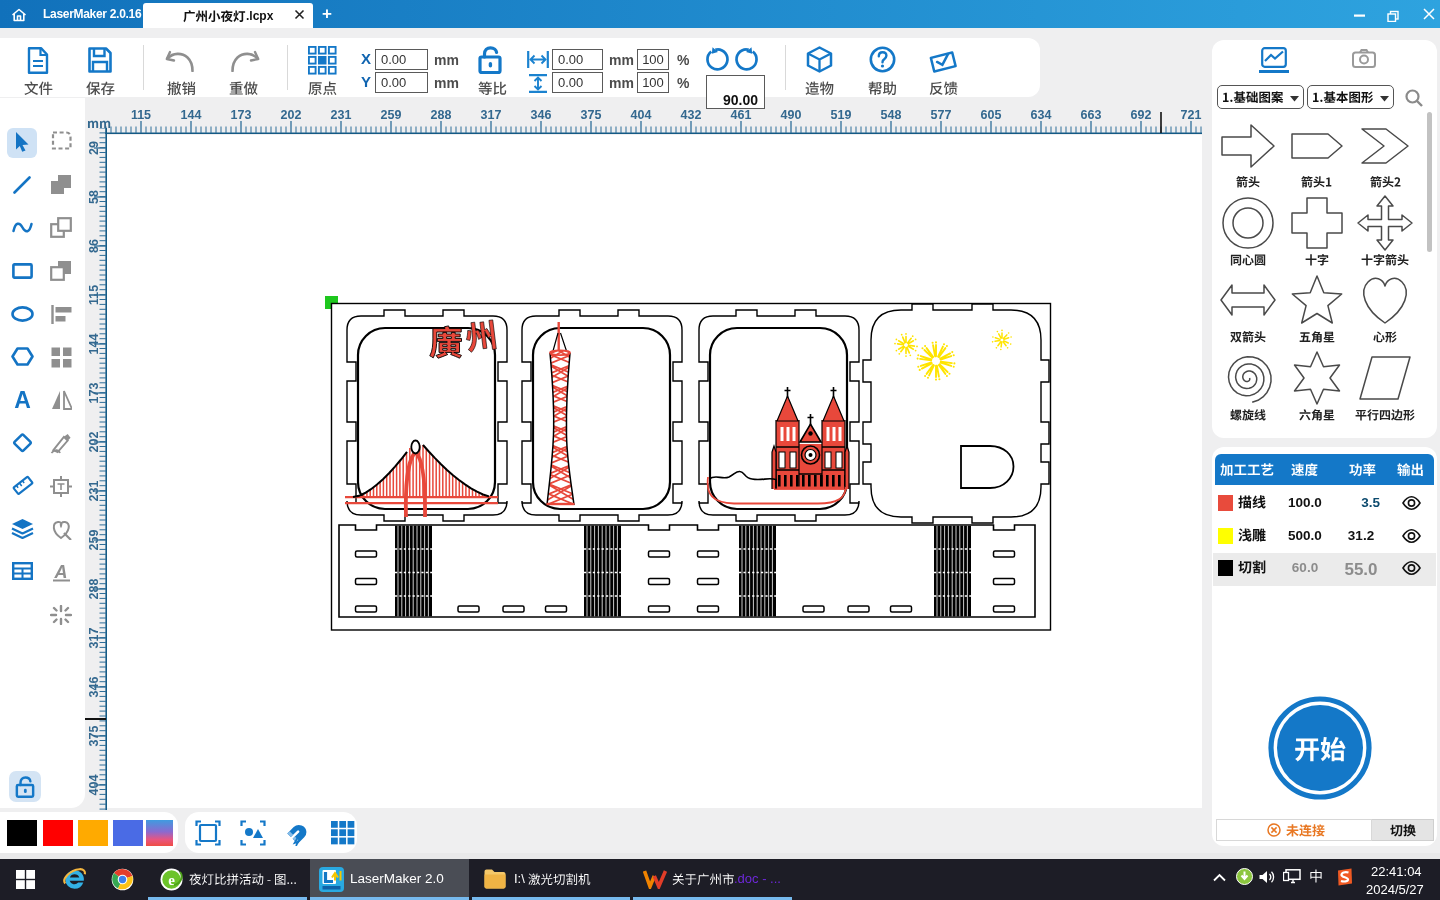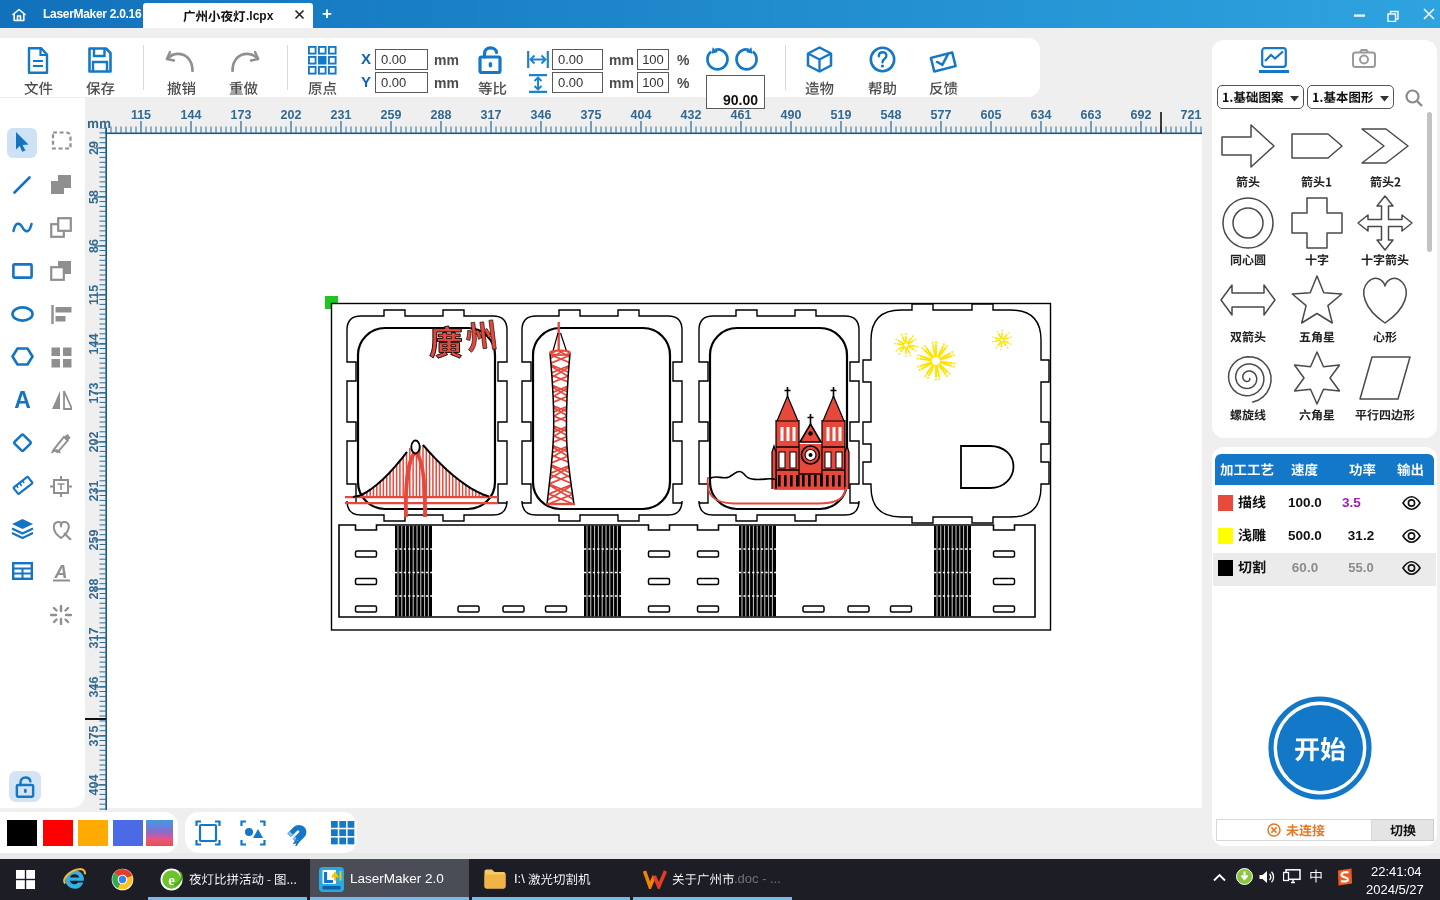--- a/index.html
+++ b/index.html
@@ -924,42 +924,42 @@
       <path transform="translate(0,12.8)" d="M0.35 -2.78 0.74 -1.09C2.23 -1.5 4.18 -2.04 5.98 -2.58L5.78 -4.12L3.9 -3.62V-8.48H5.64V-10.02H0.54V-8.48H2.29V-3.21C1.57 -3.04 0.9 -2.89 0.35 -2.78ZM7.74 -11.26 7.72 -8.6H5.83V-7.05H7.65C7.48 -3.93 6.79 -1.57 4.16 -0.08C4.55 0.22 5.06 0.81 5.29 1.23C8.26 -0.54 9.06 -3.42 9.29 -7.05H11.1C10.98 -2.81 10.83 -1.11 10.5 -0.73C10.35 -0.54 10.21 -0.5 9.96 -0.5C9.65 -0.5 8.99 -0.5 8.29 -0.55C8.56 -0.11 8.76 0.58 8.79 1.04C9.53 1.07 10.27 1.07 10.73 1C11.25 0.92 11.58 0.77 11.92 0.27C12.42 -0.36 12.55 -2.36 12.72 -7.86C12.73 -8.07 12.73 -8.6 12.73 -8.6H9.36L9.38 -11.26Z M24.53 -8.68C24.1 -8.14 23.34 -7.41 22.79 -6.98L23.98 -6.25C24.54 -6.66 25.27 -7.28 25.88 -7.9ZM14.42 -7.76C15.13 -7.33 16.02 -6.67 16.43 -6.22L17.58 -7.18C17.12 -7.63 16.2 -8.23 15.5 -8.63ZM14.08 -2.78V-1.28H19.39V1.19H21.11V-1.28H26.43V-2.78H21.11V-3.69H19.39V-2.78ZM19.02 -11.16 19.48 -10.39H14.43V-8.92H19.06C18.77 -8.46 18.47 -8.11 18.35 -7.98C18.13 -7.74 17.93 -7.56 17.71 -7.51C17.86 -7.17 18.08 -6.52 18.16 -6.25C18.36 -6.33 18.66 -6.4 19.7 -6.47C19.22 -6.02 18.83 -5.68 18.63 -5.52C18.14 -5.14 17.83 -4.9 17.48 -4.83C17.63 -4.47 17.83 -3.81 17.9 -3.54C18.24 -3.69 18.77 -3.78 21.99 -4.09C22.1 -3.85 22.19 -3.62 22.26 -3.43L23.52 -3.9C23.41 -4.23 23.21 -4.62 22.98 -5.02C23.79 -4.52 24.68 -3.89 25.15 -3.46L26.34 -4.41C25.72 -4.94 24.52 -5.68 23.64 -6.16L22.72 -5.43C22.52 -5.75 22.3 -6.06 22.09 -6.33L20.91 -5.91C21.06 -5.7 21.22 -5.47 21.37 -5.22L19.95 -5.13C21.03 -5.99 22.11 -7.05 23.03 -8.13L21.82 -8.86C21.55 -8.49 21.25 -8.11 20.94 -7.76L19.7 -7.72C20.03 -8.1 20.36 -8.51 20.64 -8.92H26.24V-10.39H21.41C21.22 -10.76 20.94 -11.21 20.67 -11.54ZM14.04 -4.78 14.82 -3.48C15.62 -3.86 16.58 -4.35 17.48 -4.83L17.73 -4.97L17.41 -6.14C16.17 -5.63 14.89 -5.09 14.04 -4.78Z" fill="#fff"></path>
     </svg>
     <svg style="position:absolute;left:1397.0px;top:462.0px;overflow:visible" width="27" height="18">
       <path transform="translate(0,12.8)" d="M9.76 -5.99V-1.04H10.95V-5.99ZM11.49 -6.51V-0.39C11.49 -0.24 11.43 -0.2 11.26 -0.19C11.08 -0.19 10.5 -0.19 9.91 -0.2C10.08 0.16 10.25 0.7 10.3 1.07C11.15 1.07 11.77 1.03 12.19 0.84C12.62 0.63 12.72 0.26 12.72 -0.39V-6.51ZM8.86 -11.57C8.01 -10.33 6.48 -9.25 5 -8.55V-9.98H3.19C3.27 -10.41 3.33 -10.83 3.39 -11.25L1.92 -11.45C1.89 -10.96 1.82 -10.46 1.75 -9.98H0.47V-8.52H1.5C1.31 -7.57 1.11 -6.82 1.01 -6.52C0.81 -5.91 0.65 -5.51 0.39 -5.43C0.55 -5.08 0.78 -4.41 0.85 -4.14C0.96 -4.27 1.44 -4.35 1.85 -4.35H2.73V-2.9C1.86 -2.74 1.07 -2.59 0.43 -2.5L0.76 -1L2.73 -1.44V1.17H4.09V-1.75L5.09 -2L4.97 -3.33L4.09 -3.16V-4.35H4.94V-5.8H4.09V-7.67H2.73V-5.8H2.04C2.32 -6.62 2.62 -7.55 2.86 -8.52H4.94L4.54 -8.34C4.93 -8.01 5.35 -7.49 5.56 -7.11L6.24 -7.48V-6.99H11.66V-7.56L12.39 -7.17C12.57 -7.59 12.99 -8.07 13.35 -8.42C12.06 -8.94 10.88 -9.58 9.88 -10.58L10.17 -10.98ZM7.45 -8.26C8.01 -8.67 8.55 -9.13 9.03 -9.63C9.53 -9.1 10.04 -8.65 10.58 -8.26ZM8.03 -5.13V-4.44H6.72V-5.13ZM5.45 -6.36V1.16H6.72V-1.46H8.03V-0.28C8.03 -0.16 7.99 -0.12 7.88 -0.12C7.76 -0.12 7.41 -0.12 7.06 -0.14C7.24 0.22 7.38 0.77 7.41 1.13C8.05 1.13 8.51 1.11 8.87 0.9C9.22 0.69 9.3 0.31 9.3 -0.27V-6.36ZM6.72 -3.29H8.03V-2.61H6.72Z M14.65 -4.68V0.47H23.98V1.2H25.79V-4.68H23.98V-1.15H21.1V-5.4H25.24V-10.33H23.44V-6.97H21.1V-11.46H19.3V-6.97H17.06V-10.31H15.35V-5.4H19.3V-1.15H16.47V-4.68Z" fill="#fff"></path>
     </svg>
     <div class="abs" style="left:1218px;top:495px;width:15px;height:16px;background:#e84b3c"></div>
     <svg style="position:absolute;left:1238.0px;top:494.0px;overflow:visible" width="28" height="19">
       <path transform="translate(0,13.3)" d="M10.16 -11.9V-10.07H8.26V-11.9H6.65V-10.07H5.04V-8.55H6.65V-6.97H8.26V-8.55H10.16V-6.97H11.79V-8.55H13.44V-10.07H11.79V-11.9ZM7.03 -2.32H8.44V-0.95H7.03ZM7.03 -3.75V-5.08H8.44V-3.75ZM11.41 -2.32V-0.95H9.94V-2.32ZM11.41 -3.75H9.94V-5.08H11.41ZM5.5 -6.54V1.18H7.03V0.5H11.41V1.11H13.01V-6.54ZM1.97 -11.89V-9.24H0.52V-7.7H1.97V-5.19L0.29 -4.79L0.66 -3.18L1.97 -3.56V-0.71C1.97 -0.53 1.9 -0.48 1.74 -0.48C1.57 -0.46 1.08 -0.46 0.57 -0.48C0.77 -0.04 0.97 0.66 1.01 1.06C1.9 1.06 2.52 1.01 2.94 0.74C3.37 0.49 3.5 0.07 3.5 -0.7V-3.99L4.93 -4.41L4.72 -5.92L3.5 -5.6V-7.7H4.77V-9.24H3.5V-11.89Z M14.67 -0.99 15.01 0.6C16.38 0.14 18.09 -0.46 19.7 -1.04L19.43 -2.42C17.68 -1.86 15.85 -1.3 14.67 -0.99ZM23.9 -10.89C24.47 -10.5 25.24 -9.93 25.63 -9.56L26.64 -10.54C26.24 -10.89 25.44 -11.44 24.88 -11.76ZM15.04 -5.78C15.26 -5.89 15.6 -5.98 16.83 -6.13C16.37 -5.47 15.96 -4.97 15.74 -4.75C15.3 -4.23 14.98 -3.92 14.62 -3.84C14.8 -3.43 15.05 -2.67 15.13 -2.37C15.5 -2.58 16.07 -2.74 19.49 -3.4C19.46 -3.74 19.49 -4.38 19.53 -4.8L17.32 -4.44C18.28 -5.57 19.21 -6.89 19.96 -8.2L18.61 -9.06C18.35 -8.55 18.07 -8.05 17.78 -7.57L16.59 -7.49C17.37 -8.55 18.14 -9.87 18.69 -11.12L17.12 -11.87C16.62 -10.28 15.65 -8.58 15.34 -8.15C15.04 -7.7 14.8 -7.42 14.5 -7.34C14.69 -6.9 14.95 -6.1 15.04 -5.78ZM26.07 -4.91C25.65 -4.24 25.12 -3.64 24.5 -3.09C24.37 -3.64 24.25 -4.26 24.14 -4.91L27.37 -5.52L27.09 -6.97L23.94 -6.4L23.81 -7.71L27.01 -8.22L26.73 -9.69L23.72 -9.23C23.67 -10.12 23.66 -11.03 23.67 -11.94H21.99C21.99 -10.96 22.02 -9.95 22.08 -8.97L20.05 -8.67L20.31 -7.15L22.18 -7.45L22.32 -6.1L19.74 -5.64L20.02 -4.14L22.51 -4.61C22.67 -3.67 22.86 -2.8 23.09 -2.03C21.94 -1.3 20.62 -0.74 19.25 -0.34C19.63 0.06 20.05 0.63 20.26 1.06C21.46 0.63 22.61 0.1 23.65 -0.56C24.19 0.56 24.91 1.25 25.8 1.25C26.92 1.25 27.37 0.8 27.64 -0.94C27.27 -1.12 26.78 -1.47 26.46 -1.86C26.39 -0.73 26.26 -0.38 26 -0.38C25.65 -0.38 25.3 -0.8 25 -1.53C25.97 -2.32 26.81 -3.23 27.48 -4.28Z" fill="#111"></path>
     </svg>
     <div class="abs" style="left:1288px;top:495px;width:34px;font-size:13.5px;font-weight:bold;color:#111;text-align:center">100.0</div>
-    <div class="abs" style="left:1342px;top:495px;width:38px;font-size:13.5px;font-weight:bold;color:#a21caf;text-align:left">3.5</div>
+    <div class="abs" style="left:1342px;top:495px;width:38px;font-size:13.5px;font-weight:bold;color:#0c4a6e;text-align:right">3.5</div>
     <svg class="abs" style="left:1402px;top:496px" width="19" height="14" viewBox="0 0 19 14">
 <path d="M1 7 C4 2.2 7 0.8 9.5 0.8 C12 0.8 15 2.2 18 7 C15 11.8 12 13.2 9.5 13.2 C7 13.2 4 11.8 1 7 Z" fill="none" stroke="#111" stroke-width="1.6"></path>
 <circle cx="9.5" cy="7" r="3.1" fill="none" stroke="#111" stroke-width="1.6"></circle>
     </svg>
     <div class="abs" style="left:1218px;top:527.5px;width:15px;height:16px;background:#ffff00"></div>
     <svg style="position:absolute;left:1238.0px;top:526.5px;overflow:visible" width="28" height="19">
       <path transform="translate(0,13.3)" d="M1.2 -10.68C2.03 -10.23 3.09 -9.52 3.57 -9.02L4.58 -10.26C4.05 -10.74 2.97 -11.4 2.16 -11.8ZM0.39 -6.85C1.22 -6.41 2.3 -5.71 2.79 -5.22L3.79 -6.5C3.26 -6.96 2.14 -7.6 1.33 -7.98ZM0.69 0.11 2.18 1.05C2.88 -0.35 3.61 -2.02 4.21 -3.56L2.9 -4.52C2.21 -2.83 1.33 -1.01 0.69 0.11ZM13.4 -4.28 11.97 -5.01C11.37 -4.17 10.56 -3.44 9.63 -2.81C9.44 -3.35 9.28 -3.95 9.13 -4.61L11.97 -5.01L13.36 -5.21L13.1 -6.72L8.85 -6.13C8.79 -6.57 8.72 -7.03 8.68 -7.49L12.77 -8.01L12.56 -9.52L11.05 -9.34L12.01 -10.39C11.55 -10.84 10.6 -11.45 9.91 -11.87L8.95 -10.88C9.63 -10.44 10.53 -9.77 10.98 -9.32L8.55 -9.03C8.5 -9.95 8.48 -10.91 8.5 -11.87H6.73C6.73 -10.85 6.78 -9.81 6.83 -8.82L4.44 -8.53L4.66 -6.97L6.97 -7.27L7.14 -5.91L4.21 -5.5L4.47 -3.95L7.41 -4.37C7.6 -3.47 7.83 -2.65 8.11 -1.92C6.87 -1.3 5.52 -0.81 4.12 -0.46C4.51 -0.06 4.91 0.56 5.12 0.99C6.41 0.6 7.66 0.11 8.81 -0.49C9.48 0.62 10.36 1.26 11.45 1.26C12.77 1.26 13.33 0.67 13.61 -1.78C13.17 -1.93 12.59 -2.31 12.21 -2.69C12.11 -1.04 11.93 -0.43 11.54 -0.43C11.09 -0.43 10.67 -0.77 10.29 -1.37C11.51 -2.18 12.57 -3.15 13.4 -4.28Z M24.33 -11.23C24.58 -10.64 24.85 -9.86 24.98 -9.28H23.56C23.84 -10.02 24.08 -10.78 24.29 -11.54L22.86 -11.9C22.5 -10.39 21.92 -8.86 21.24 -7.67V-11.33H15.05V-5.64C15.05 -3.72 15.01 -1.2 14.35 0.53C14.69 0.66 15.3 0.98 15.57 1.2C16.3 -0.66 16.39 -3.58 16.39 -5.64V-9.91H19.87V-0.67C19.87 -0.48 19.81 -0.41 19.63 -0.41C19.43 -0.41 18.84 -0.39 18.24 -0.43C18.47 -0.04 18.72 0.67 18.77 1.08C19.63 1.08 20.23 1.02 20.68 0.77C21.13 0.52 21.24 0.06 21.24 -0.64V-5.84L21.55 -5.38C21.71 -5.6 21.88 -5.85 22.05 -6.12V1.27H23.49V0.6H27.64V-0.91H25.97V-2.32H27.34V-3.74H25.97V-5.08H27.34V-6.5H25.97V-7.78H27.45V-9.28H25.49L26.29 -9.62C26.15 -10.19 25.84 -11.06 25.54 -11.7ZM17.53 -9.65V-8.68H16.74V-7.55H17.53V-6.76H16.67V-5.64H19.6V-6.76H18.66V-7.55H19.5V-8.68H18.66V-9.65ZM16.7 -5.01V-0.6H17.67V-1.3H19.49V-5.01ZM17.67 -3.88H18.56V-2.44H17.67ZM23.49 -5.08H24.58V-3.74H23.49ZM23.49 -6.5V-7.78H24.58V-6.5ZM23.49 -2.32H24.58V-0.91H23.49Z" fill="#111"></path>
     </svg>
     <div class="abs" style="left:1288px;top:527.5px;width:34px;font-size:13.5px;font-weight:bold;color:#111;text-align:center">500.0</div>
     <div class="abs" style="left:1342px;top:527.5px;width:38px;font-size:13.5px;font-weight:bold;color:#111;text-align:center">31.2</div>
     <svg class="abs" style="left:1402px;top:528.5px" width="19" height="14" viewBox="0 0 19 14">
 <path d="M1 7 C4 2.2 7 0.8 9.5 0.8 C12 0.8 15 2.2 18 7 C15 11.8 12 13.2 9.5 13.2 C7 13.2 4 11.8 1 7 Z" fill="none" stroke="#111" stroke-width="1.6"></path>
 <circle cx="9.5" cy="7" r="3.1" fill="none" stroke="#111" stroke-width="1.6"></circle>
     </svg>
     <div class="abs" style="left:1213px;top:553px;width:223px;height:33px;background:#ebebeb"></div>
     <div class="abs" style="left:1218px;top:560px;width:15px;height:16px;background:#000000"></div>
     <svg style="position:absolute;left:1238.0px;top:559.0px;overflow:visible" width="28" height="19">
       <path transform="translate(0,13.3)" d="M5.77 -10.85V-9.25H7.73C7.66 -5.28 7.48 -1.93 4.31 -0.04C4.73 0.27 5.25 0.87 5.5 1.32C8.97 -0.91 9.32 -4.79 9.41 -9.25H11.55C11.42 -3.57 11.26 -1.32 10.86 -0.83C10.71 -0.62 10.57 -0.56 10.3 -0.56C9.98 -0.56 9.34 -0.56 8.58 -0.62C8.89 -0.14 9.1 0.62 9.13 1.09C9.88 1.12 10.64 1.13 11.14 1.05C11.69 0.94 12.04 0.77 12.42 0.2C12.96 -0.57 13.12 -3.01 13.27 -10.01C13.29 -10.23 13.3 -10.85 13.3 -10.85ZM1.96 -0.56C2.31 -0.87 2.86 -1.19 6.16 -2.69C6.05 -3.05 5.94 -3.72 5.89 -4.19L3.57 -3.19V-6.66L6.15 -7.17L5.88 -8.69L3.57 -8.26V-11.33H1.96V-7.95L0.28 -7.63L0.55 -6.08L1.96 -6.36V-3.23C1.96 -2.62 1.53 -2.21 1.2 -2.03C1.47 -1.68 1.83 -0.97 1.96 -0.56Z M23.25 -10.02V-2.23H24.75V-10.02ZM25.75 -11.84V-0.66C25.75 -0.43 25.66 -0.36 25.44 -0.35C25.2 -0.35 24.49 -0.35 23.76 -0.38C23.97 0.07 24.18 0.78 24.25 1.2C25.37 1.22 26.12 1.16 26.63 0.9C27.13 0.64 27.3 0.2 27.3 -0.66V-11.84ZM15.57 -3.18V1.25H16.95V0.63H20.4V1.13H21.85V-3.18H19.47V-4.02H22.34V-5.18H19.47V-5.73H21.35V-6.86H19.47V-7.39H21.77V-8.23H22.57V-10.64H19.68C19.57 -11.05 19.36 -11.55 19.18 -11.96L17.57 -11.62C17.7 -11.33 17.82 -10.98 17.92 -10.64H14.77V-8.2H15.51V-7.39H17.99V-6.86H15.92V-5.73H17.99V-5.18H14.84V-4.02H17.99V-3.18ZM17.99 -9.17V-8.55H16.21V-9.48H21.06V-8.55H19.47V-9.17ZM16.95 -0.62V-1.76H20.4V-0.62Z" fill="#111"></path>
     </svg>
     <div class="abs" style="left:1288px;top:560px;width:34px;font-size:13.5px;font-weight:bold;color:#8c8c8c;text-align:center">60.0</div>
-    <div class="abs" style="left:1342px;top:560px;width:38px;font-size:13px;font-weight:bold;color:#8c8c8c;text-align:center">55.0</div>
+    <div class="abs" style="left:1342px;top:560px;width:38px;font-size:17px;font-weight:bold;color:#8c8c8c;text-align:center">55.0</div>
     <svg class="abs" style="left:1402px;top:561px" width="19" height="14" viewBox="0 0 19 14">
 <path d="M1 7 C4 2.2 7 0.8 9.5 0.8 C12 0.8 15 2.2 18 7 C15 11.8 12 13.2 9.5 13.2 C7 13.2 4 11.8 1 7 Z" fill="none" stroke="#111" stroke-width="1.6"></path>
 <circle cx="9.5" cy="7" r="3.1" fill="none" stroke="#111" stroke-width="1.6"></circle>
     </svg>
     <svg class="abs" style="left:1268px;top:696px" width="104" height="104" viewBox="0 0 104 104">
 <circle cx="52" cy="52" r="49" fill="none" stroke="#1478c8" stroke-width="5.2"></circle>
 <circle cx="52" cy="52" r="43" fill="#1478c8"></circle>
     </svg>
     <svg class="abs" style="left:1294px;top:736px;overflow:visible" width="52" height="32">
       <path transform="translate(0,23)" d="M16.25 -17.63V-11.26H10.3V-12.01V-17.63ZM1.2 -11.26V-8.27H6.81C6.32 -5.2 4.91 -2.18 1.12 0.1C1.9 0.62 3.09 1.74 3.64 2.44C8.16 -0.42 9.65 -4.34 10.11 -8.27H16.25V2.34H19.53V-8.27H24.88V-11.26H19.53V-17.63H24.13V-20.59H2.05V-17.63H7.07V-12.04V-11.26Z M37.67 -8.61V2.31H40.48V1.27H46.85V2.29H49.82V-8.61ZM40.48 -1.48V-5.85H46.85V-1.48ZM37.23 -10.06C38.22 -10.43 39.52 -10.58 48.23 -11.34C48.52 -10.71 48.75 -10.11 48.91 -9.59L51.58 -11.02C50.83 -13.13 49.06 -16.15 47.27 -18.41L44.8 -17.19C45.5 -16.25 46.2 -15.16 46.85 -14.07L40.66 -13.65C42.12 -15.86 43.58 -18.54 44.69 -21.22L41.44 -22.07C40.35 -18.85 38.51 -15.47 37.88 -14.59C37.28 -13.68 36.79 -13.1 36.22 -12.95C36.58 -12.17 37.08 -10.66 37.23 -10.06ZM31.49 -14.07H33.2C32.97 -11.62 32.58 -9.44 31.98 -7.54L30.37 -8.89C30.76 -10.48 31.15 -12.25 31.49 -14.07ZM27.22 -7.88C28.37 -6.94 29.64 -5.8 30.84 -4.65C29.82 -2.63 28.47 -1.12 26.75 -0.18C27.38 0.42 28.18 1.53 28.57 2.29C30.39 1.09 31.85 -0.44 32.99 -2.44C33.72 -1.64 34.32 -0.88 34.76 -0.21L36.63 -2.76C36.09 -3.54 35.26 -4.45 34.32 -5.38C35.36 -8.35 35.96 -12.06 36.19 -16.74L34.4 -16.98L33.9 -16.93H32.01C32.29 -18.59 32.53 -20.23 32.71 -21.76L29.77 -21.94C29.64 -20.38 29.43 -18.64 29.17 -16.93H26.96V-14.07H28.68C28.24 -11.75 27.72 -9.57 27.22 -7.88Z" fill="#fff"></path>
@@ -1068,21 +1068,21 @@
     <svg style="position:absolute;left:528.0px;top:872.0px;overflow:visible" width="62" height="17">
       <path transform="translate(0,11.9)" d="M4.25 -6.89H6.46V-5.89H4.25ZM4.25 -8.53H6.46V-7.55H4.25ZM0.8 -9.83C1.43 -9.38 2.16 -8.7 2.54 -8.24L3.11 -8.85C2.74 -9.3 1.96 -9.93 1.34 -10.36ZM0.44 -6.36C1.04 -5.98 1.8 -5.4 2.16 -5.03L2.73 -5.66C2.34 -6.04 1.56 -6.59 0.96 -6.94ZM0.58 0.33 1.34 0.81C1.85 -0.31 2.46 -1.83 2.9 -3.1L2.24 -3.58C1.75 -2.21 1.06 -0.62 0.58 0.33ZM8.65 -10.51C8.43 -8.56 8 -6.68 7.28 -5.4V-9.22H5.55L5.99 -10.38L5.01 -10.51C4.95 -10.14 4.8 -9.64 4.67 -9.22H3.48V-5.19H7.19C7.38 -5.04 7.68 -4.71 7.8 -4.58C8 -4.9 8.19 -5.28 8.36 -5.68C8.55 -4.49 8.85 -3.21 9.35 -2.04C8.84 -1.03 8.16 -0.2 7.24 0.44C7.43 0.58 7.75 0.88 7.86 1.01C8.65 0.4 9.28 -0.31 9.76 -1.16C10.21 -0.34 10.79 0.41 11.53 0.99C11.65 0.76 11.95 0.4 12.12 0.24C11.31 -0.34 10.69 -1.14 10.21 -2.05C10.84 -3.46 11.2 -5.19 11.43 -7.24H12V-8.1H9.1C9.26 -8.83 9.4 -9.6 9.5 -10.38ZM4.58 -4.93 4.88 -4.24H2.96V-3.45H4.2V-3C4.2 -2.09 4.03 -0.62 2.48 0.46C2.69 0.61 2.98 0.85 3.12 1.01C4.31 0.15 4.76 -0.93 4.91 -1.89H6.36C6.3 -0.66 6.23 -0.18 6.1 -0.04C6.03 0.05 5.94 0.08 5.78 0.08C5.62 0.08 5.21 0.06 4.76 0.03C4.89 0.23 4.96 0.55 4.99 0.8C5.45 0.83 5.93 0.81 6.18 0.8C6.45 0.78 6.65 0.7 6.83 0.5C7.05 0.23 7.12 -0.49 7.21 -2.31C7.23 -2.43 7.23 -2.66 7.23 -2.66H5V-2.98V-3.45H7.65V-4.24H5.78C5.66 -4.53 5.51 -4.86 5.36 -5.12ZM10.61 -7.24C10.45 -5.64 10.2 -4.24 9.78 -3.05C9.28 -4.35 9 -5.78 8.84 -7.08L8.89 -7.24Z M14.22 -9.58C14.86 -8.59 15.49 -7.28 15.7 -6.45L16.61 -6.8C16.38 -7.65 15.71 -8.93 15.07 -9.89ZM22.44 -10.03C22.09 -9.04 21.4 -7.65 20.86 -6.8L21.66 -6.49C22.21 -7.3 22.89 -8.59 23.41 -9.68ZM18.24 -10.5V-5.73H13.19V-4.84H16.52C16.32 -2.46 15.85 -0.69 12.93 0.2C13.14 0.39 13.41 0.76 13.51 1C16.66 -0.04 17.29 -2.09 17.51 -4.84H19.84V-0.4C19.84 0.68 20.14 0.98 21.26 0.98C21.49 0.98 22.83 0.98 23.08 0.98C24.14 0.98 24.39 0.44 24.5 -1.61C24.24 -1.69 23.84 -1.85 23.62 -2.01C23.58 -0.21 23.5 0.09 23 0.09C22.7 0.09 21.6 0.09 21.36 0.09C20.88 0.09 20.77 0.01 20.77 -0.4V-4.84H24.35V-5.73H19.19V-10.5Z M30.25 -9.4V-8.5H32.26C32.2 -4.89 31.99 -1.46 28.89 0.25C29.12 0.41 29.43 0.75 29.57 0.99C32.84 -0.93 33.12 -4.6 33.2 -8.5H35.79C35.62 -2.85 35.45 -0.75 35.04 -0.29C34.9 -0.1 34.77 -0.06 34.55 -0.06C34.27 -0.06 33.61 -0.08 32.88 -0.14C33.04 0.14 33.15 0.55 33.16 0.83C33.84 0.86 34.52 0.88 34.94 0.84C35.36 0.79 35.64 0.66 35.91 0.28C36.41 -0.36 36.56 -2.49 36.74 -8.88C36.74 -9.01 36.75 -9.4 36.75 -9.4ZM26.88 -0.84C27.14 -1.07 27.54 -1.3 30.51 -2.64C30.45 -2.83 30.38 -3.2 30.34 -3.46L27.89 -2.43V-6.21L30.41 -6.76L30.26 -7.6L27.89 -7.1V-10.01H26.99V-6.91L25.35 -6.56L25.5 -5.7L26.99 -6.03V-2.59C26.99 -2.09 26.66 -1.81 26.44 -1.69C26.59 -1.49 26.81 -1.07 26.88 -0.84Z M45.94 -8.79V-2.01H46.79V-8.79ZM48.19 -10.43V-0.19C48.19 0.03 48.11 0.09 47.9 0.1C47.7 0.1 47.04 0.1 46.3 0.08C46.44 0.34 46.55 0.74 46.59 0.98C47.61 0.99 48.21 0.96 48.56 0.81C48.92 0.65 49.08 0.39 49.08 -0.2V-10.43ZM39.08 -2.76V1H39.88V0.34H43.54V0.91H44.36V-2.76H42.17V-3.74H44.99V-4.44H42.17V-5.29H44.06V-5.99H42.17V-6.79H44.36V-7.45H45.1V-9.31H42.35C42.24 -9.68 42 -10.19 41.79 -10.56L40.91 -10.34C41.09 -10.03 41.25 -9.65 41.35 -9.31H38.33V-7.38H39.01V-6.79H41.34V-5.99H39.31V-5.29H41.34V-4.44H38.35V-3.74H41.34V-2.76ZM41.34 -8.2V-7.49H39.16V-8.6H44.24V-7.49H42.17V-8.2ZM39.88 -0.4V-1.95H43.54V-0.4Z M56.23 -9.79V-5.78C56.23 -3.84 56.05 -1.35 54.36 0.4C54.58 0.51 54.94 0.83 55.08 1C56.88 -0.85 57.14 -3.69 57.14 -5.78V-8.9H59.49V-0.85C59.49 0.23 59.56 0.45 59.77 0.64C59.96 0.8 60.24 0.88 60.49 0.88C60.65 0.88 60.94 0.88 61.12 0.88C61.39 0.88 61.61 0.83 61.79 0.7C61.98 0.58 62.08 0.36 62.14 0C62.19 -0.31 62.24 -1.24 62.24 -1.95C62 -2.02 61.71 -2.18 61.52 -2.35C61.51 -1.51 61.5 -0.85 61.46 -0.56C61.45 -0.28 61.41 -0.16 61.34 -0.09C61.29 -0.03 61.19 0 61.09 0C60.96 0 60.81 0 60.73 0C60.62 0 60.56 -0.03 60.5 -0.08C60.44 -0.12 60.41 -0.36 60.41 -0.78V-9.79ZM52.73 -10.5V-7.83H50.65V-6.93H52.6C52.15 -5.19 51.24 -3.24 50.35 -2.19C50.5 -1.96 50.74 -1.59 50.84 -1.34C51.54 -2.2 52.21 -3.61 52.73 -5.08V0.99H53.64V-4.75C54.12 -4.12 54.71 -3.35 54.96 -2.93L55.55 -3.7C55.26 -4.03 54.08 -5.36 53.64 -5.8V-6.93H55.49V-7.83H53.64V-10.5Z" fill="#fff"></path>
     </svg>
     <svg class="abs" style="left:643px;top:869px" width="24" height="20" viewBox="0 0 24 20">
 <path d="M1.5 2 L7 17.5 L11.3 7" stroke="#f08300" stroke-width="3.6" fill="none"></path>
 <path d="M11.3 7 L15.8 17.5 L22.5 2" stroke="#e23d28" stroke-width="3.6" fill="none"></path>
     </svg>
     <svg style="position:absolute;left:672.0px;top:872.0px;overflow:visible" width="62" height="17">
       <path transform="translate(0,11.9)" d="M2.8 -9.99C3.31 -9.33 3.84 -8.44 4.05 -7.84H1.61V-6.9H5.76V-5.38C5.76 -5.15 5.75 -4.91 5.74 -4.67H0.85V-3.75H5.55C5.15 -2.4 3.96 -0.96 0.6 0.16C0.85 0.38 1.16 0.78 1.28 0.99C4.5 -0.14 5.88 -1.59 6.44 -3.04C7.49 -1.1 9.11 0.26 11.34 0.93C11.49 0.64 11.78 0.23 12 0.01C9.71 -0.55 8 -1.9 7.06 -3.75H11.69V-4.67H6.8L6.83 -5.36V-6.9H11.01V-7.84H8.54C8.99 -8.51 9.49 -9.36 9.9 -10.11L8.89 -10.45C8.58 -9.68 8 -8.59 7.5 -7.84H4.08L4.9 -8.29C4.66 -8.88 4.12 -9.75 3.59 -10.39Z M14.05 -9.61V-8.68H18.38V-5.51H13.19V-4.58H18.38V-0.38C18.38 -0.11 18.27 -0.04 18 -0.04C17.73 -0.03 16.76 -0.01 15.74 -0.05C15.89 0.23 16.06 0.66 16.12 0.94C17.41 0.94 18.24 0.93 18.7 0.76C19.18 0.61 19.36 0.31 19.36 -0.38V-4.58H24.33V-5.51H19.36V-8.68H23.45V-9.61Z M30.86 -10.31C31.07 -9.79 31.34 -9.1 31.46 -8.6H26.79V-5.01C26.79 -3.33 26.66 -1.12 25.49 0.45C25.7 0.58 26.1 0.94 26.25 1.12C27.56 -0.58 27.77 -3.16 27.77 -5.01V-7.69H36.77V-8.6H32.06L32.51 -8.71C32.38 -9.19 32.09 -9.94 31.82 -10.51Z M40.45 -10.29V-6.41C40.45 -4.11 40.24 -1.61 38.2 0.26C38.41 0.43 38.74 0.76 38.88 0.98C41.12 -1.07 41.39 -3.84 41.39 -6.41V-10.29ZM44.02 -10.01V0.14H44.95V-10.01ZM47.75 -10.33V0.85H48.69V-10.33ZM39.05 -7.41C38.85 -6.33 38.44 -4.98 37.86 -4.11L38.67 -3.76C39.24 -4.64 39.61 -6.08 39.85 -7.19ZM41.69 -6.93C42.12 -5.9 42.52 -4.56 42.64 -3.75L43.46 -4.1C43.34 -4.9 42.91 -6.2 42.46 -7.21ZM45.23 -6.98C45.8 -5.99 46.38 -4.66 46.59 -3.85L47.38 -4.26C47.16 -5.08 46.55 -6.36 45.95 -7.33Z M55.16 -10.31C55.46 -9.81 55.8 -9.15 56 -8.66H50.64V-7.75H55.73V-6.05H51.85V-0.45H52.79V-5.14H55.73V0.98H56.69V-5.14H59.81V-1.65C59.81 -1.48 59.75 -1.41 59.52 -1.4C59.31 -1.39 58.55 -1.39 57.7 -1.43C57.84 -1.15 57.99 -0.78 58.02 -0.5C59.1 -0.5 59.8 -0.5 60.24 -0.66C60.65 -0.81 60.77 -1.1 60.77 -1.64V-6.05H56.69V-7.75H61.89V-8.66H56.88L57.06 -8.72C56.88 -9.22 56.44 -10.01 56.08 -10.6Z" fill="#fff"></path>
     </svg>
-    <div class="abs" style="left:734px;top:871px;color:#737373;font-size:13px">.doc - ...</div>
+    <div class="abs" style="left:734px;top:871px;color:#6d28d9;font-size:13px">.doc - ...</div>
     <svg class="abs" style="left:1213px;top:873px" width="13" height="9" viewBox="0 0 13 9">
       <path d="M1 7.5 L6.5 2 L12 7.5" stroke="#fff" stroke-width="1.8" fill="none"></path>
     </svg>
     <svg class="abs" style="left:1236px;top:868px" width="17" height="17" viewBox="0 0 17 17">
 <circle cx="8.5" cy="8.5" r="8" fill="#8cc63f" stroke="#fff" stroke-width="1"></circle>
 <path d="M8.5 3.5 V10 M5.5 7.5 L8.5 11 L11.5 7.5" stroke="#fff" stroke-width="2" fill="none"></path>
     </svg>
     <svg class="abs" style="left:1259px;top:870px" width="17" height="14" viewBox="0 0 17 14">
 <path d="M0.5 5 H3.5 L8 1 V13 L3.5 9 H0.5 Z" fill="#fff"></path>
 <path d="M10.5 4 A4.5 4.5 0 0 1 10.5 10 M12.5 1.8 A7.5 7.5 0 0 1 12.5 12.2" stroke="#fff" stroke-width="1.3" fill="none"></path>

